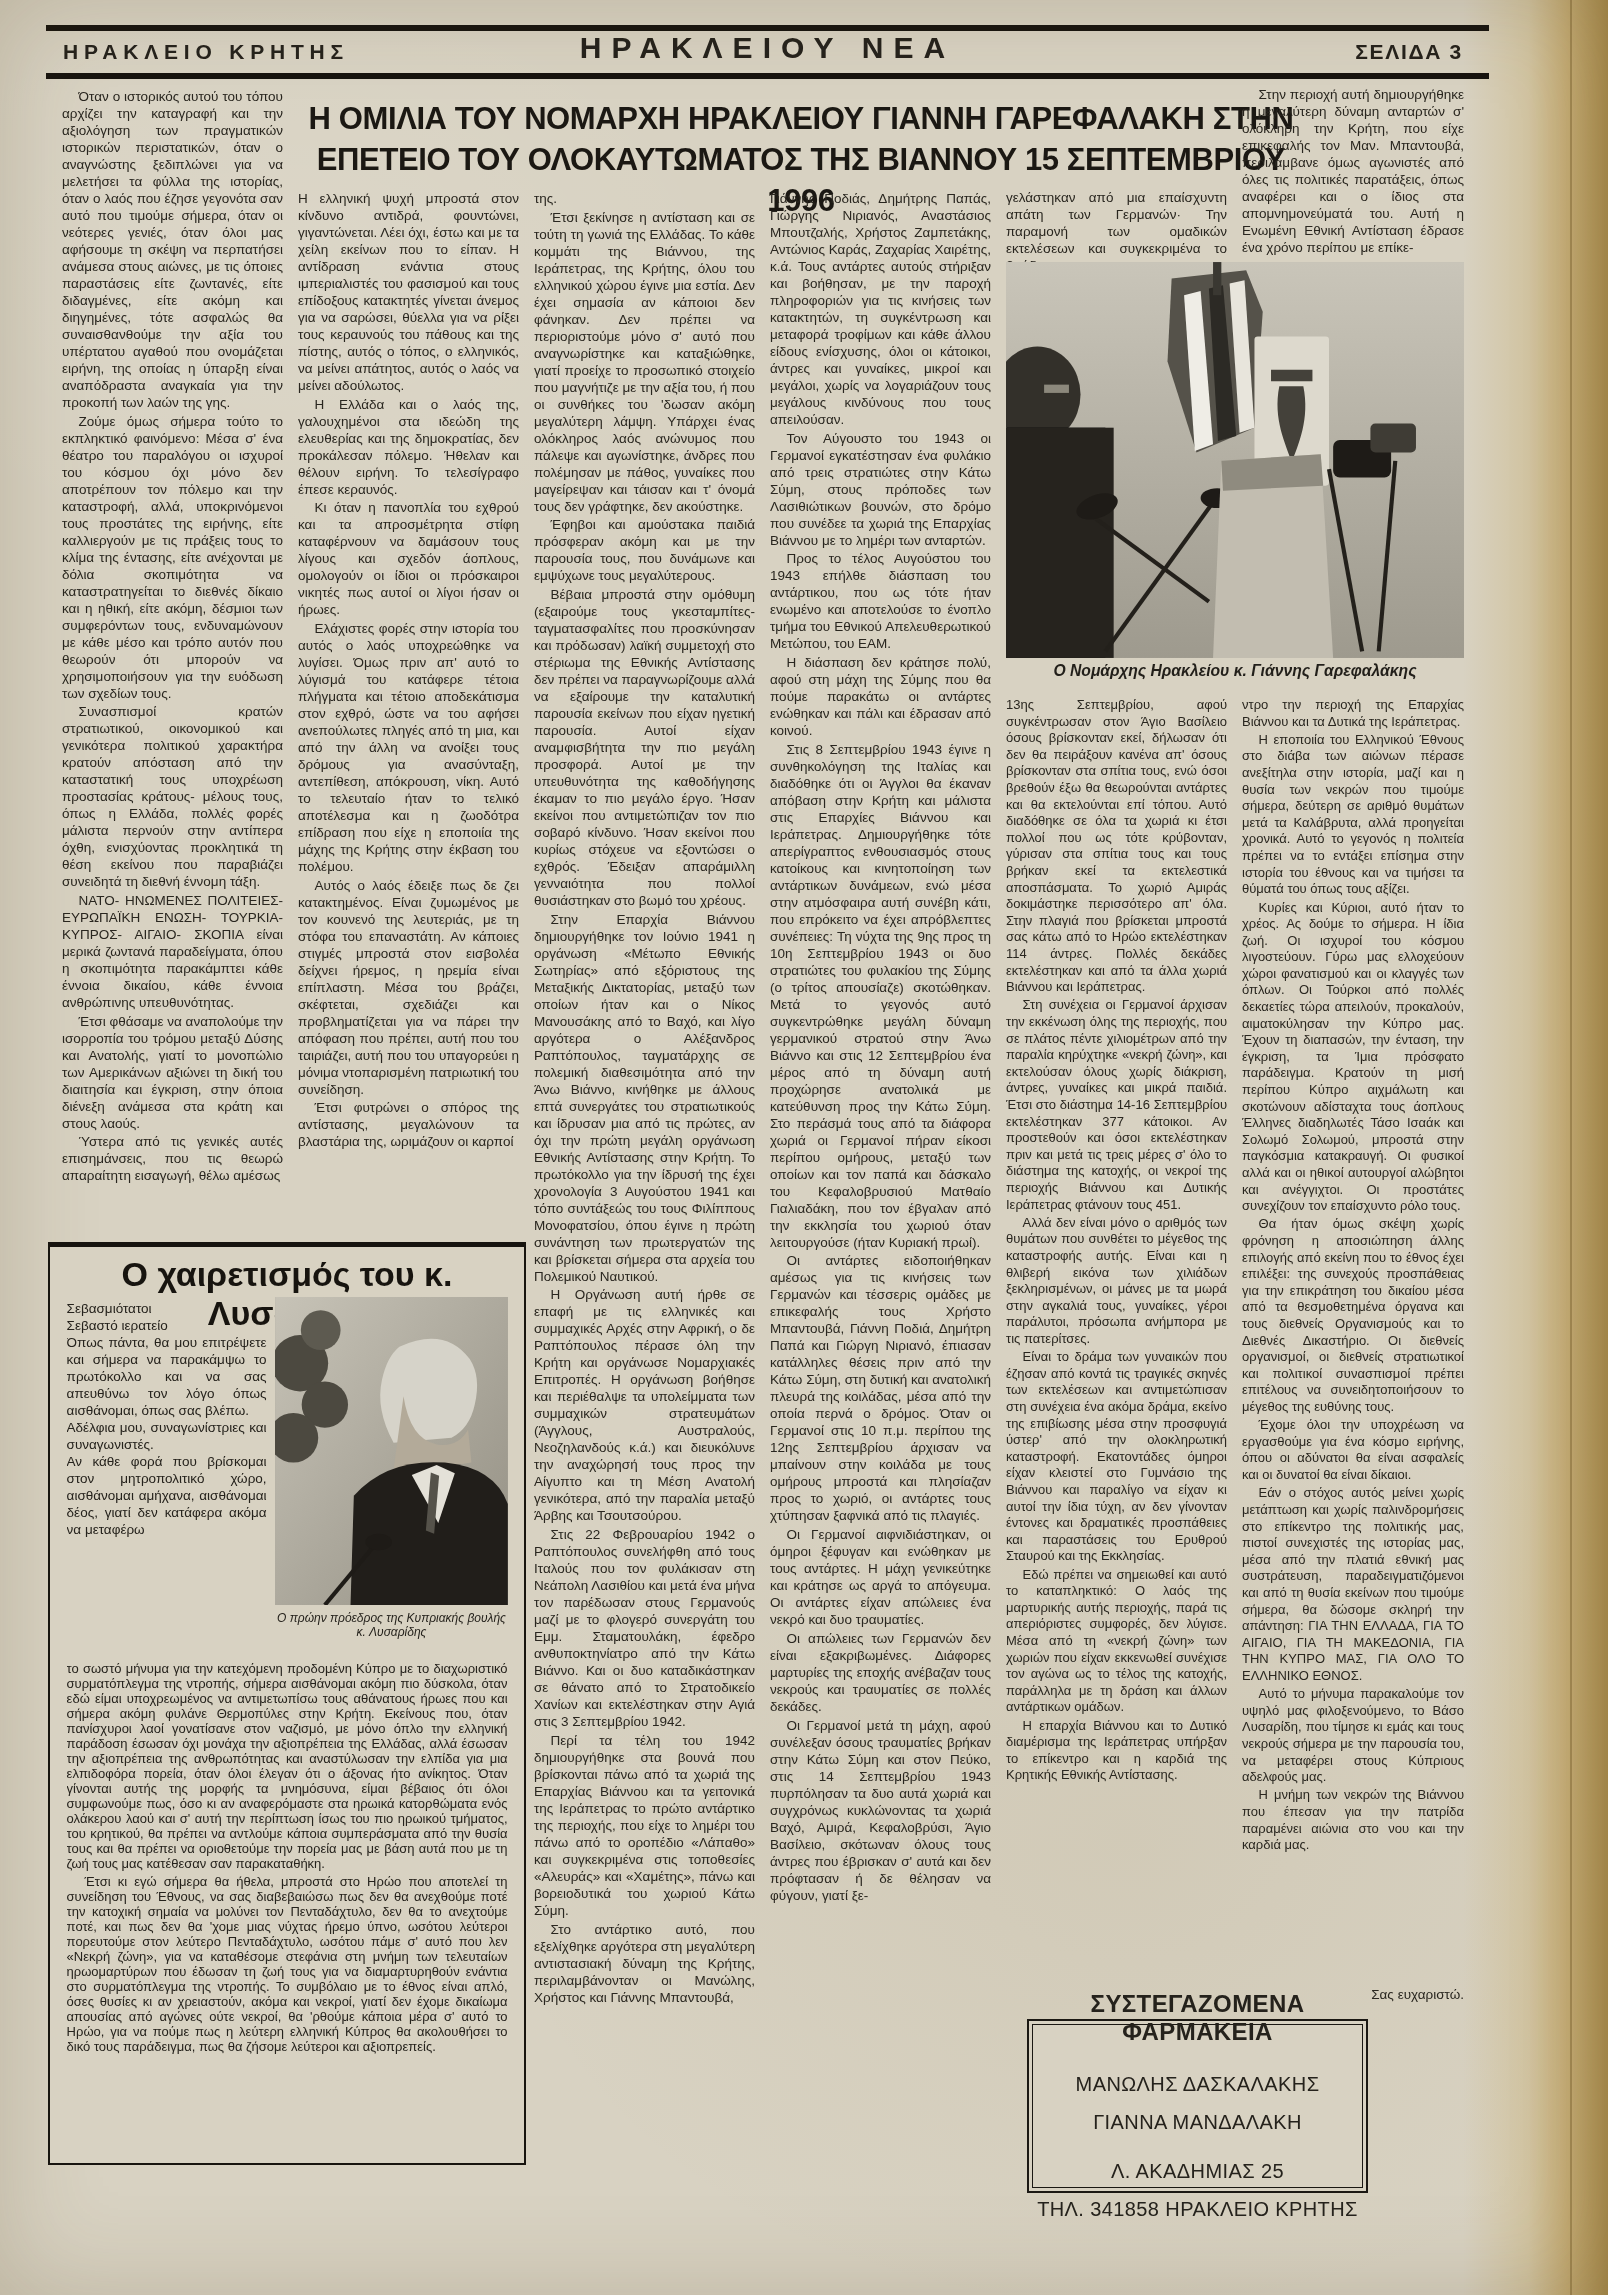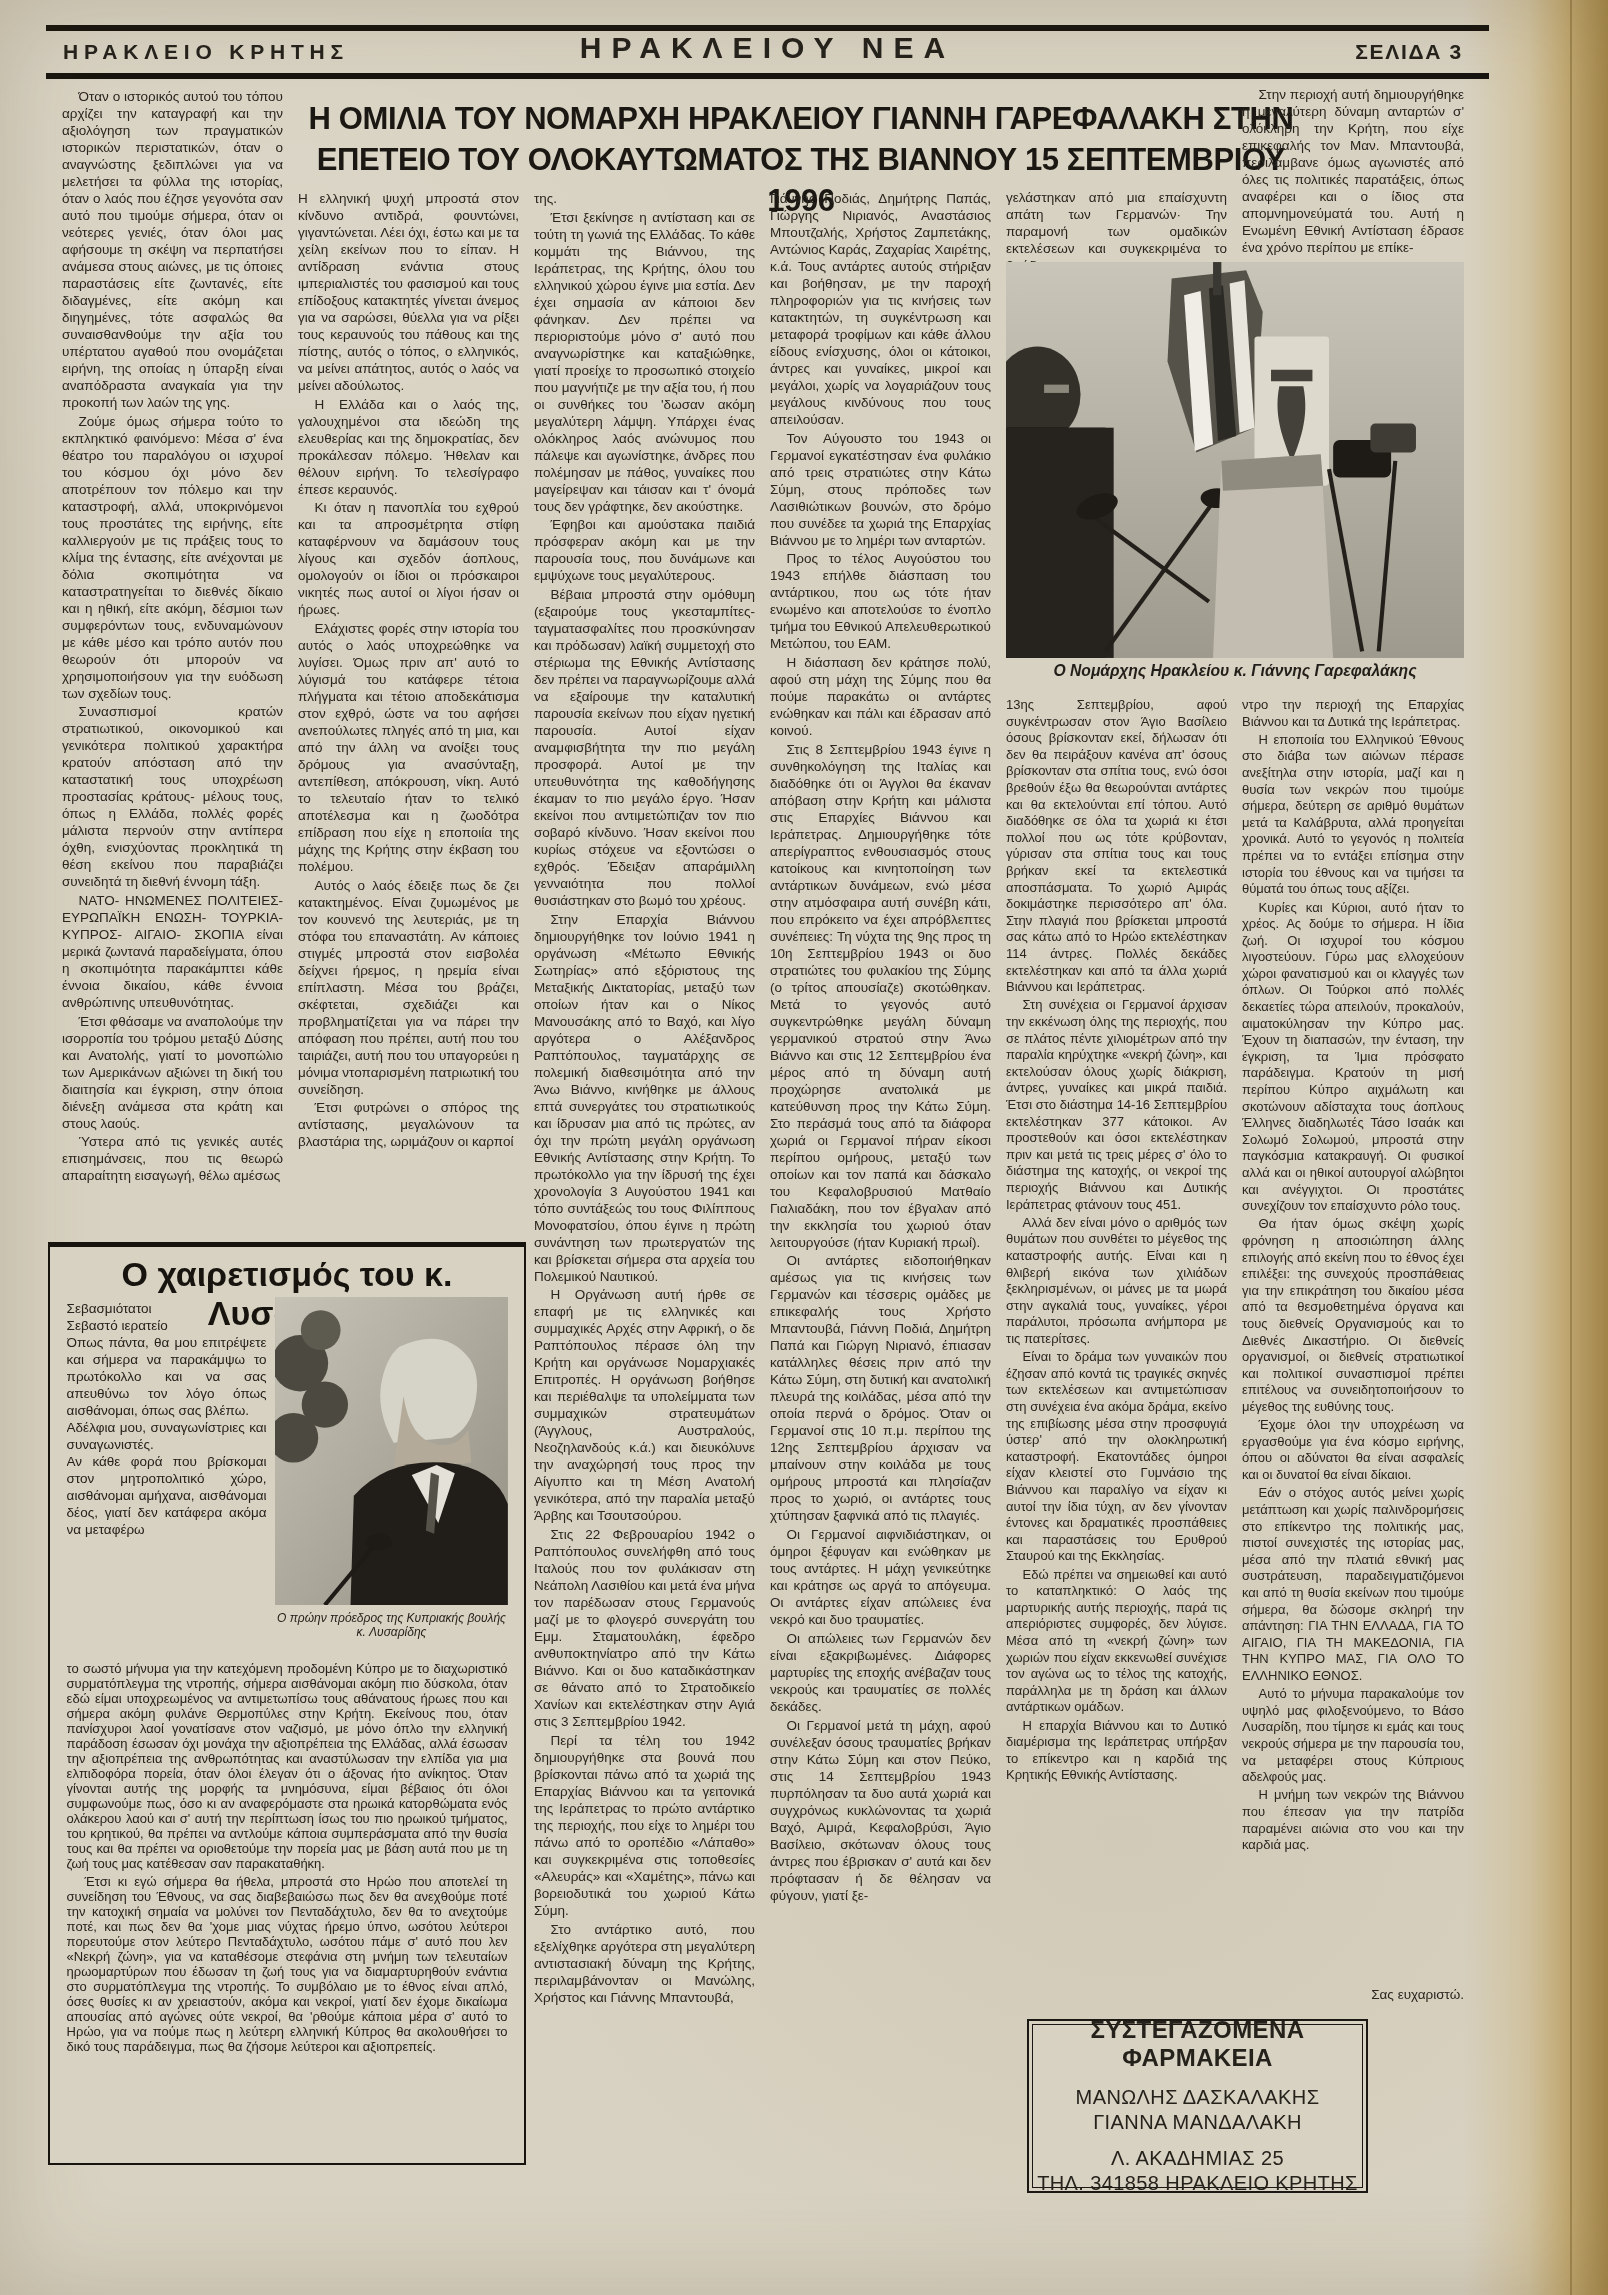--- a/index.html
+++ b/index.html
@@ -62,21 +62,21 @@
     font-size:12px;font-weight:normal;font-style:italic;}
   .lwide{position:absolute;left:16.6px;top:414px;width:441px;height:494px;overflow:hidden;
     font-size:13px;line-height:15px;text-align:justify;}
   .lwide p{margin:0 0 2.5px 0;text-indent:18px;}
   .lwide p:first-child{text-indent:0;}
 
   
   .ad{position:absolute;left:1027px;top:2019px;width:341px;height:174px;
     background:#d8d2c2;border:2.5px solid #1b1813;box-sizing:border-box;z-index:3;}
   .ad-inner{position:absolute;inset:3.3px;border:0.8px solid #1b1813;
-    display:flex;flex-direction:column;align-items:center;justify-content:center;text-align:center;}
+    display:flex;flex-direction:column;align-items:center;justify-content:center;text-align:center;gap:13px;}
   .ad-title{font-size:24px;font-weight:bold;letter-spacing:0.4px;margin-bottom:13.2px;}
   .ad-name{font-size:20px;letter-spacing:0.4px;line-height:25px;}
   .ad-addr{font-size:20px;letter-spacing:0.4px;line-height:25px;margin-top:11.6px;}
 
   svg{display:block;}
 </style>
 </head>
 <body>
 
 <div class="paper">

